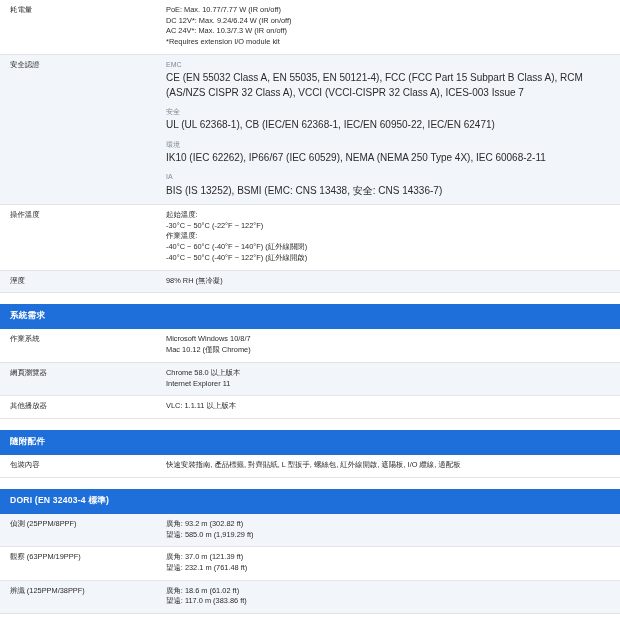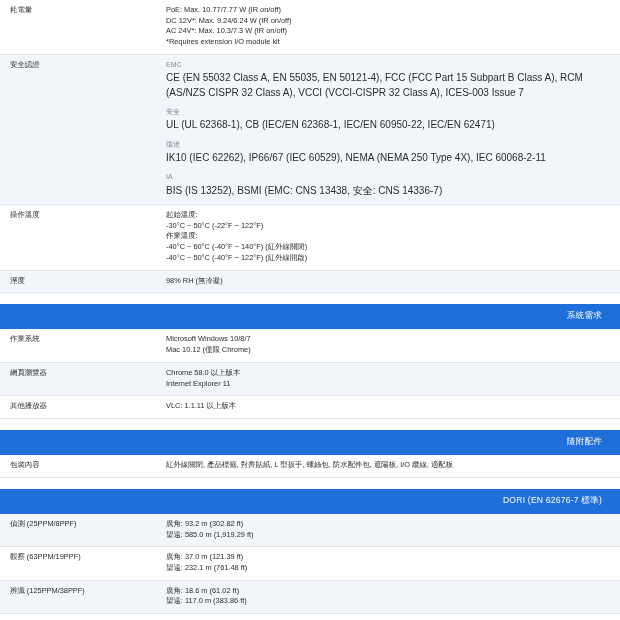--- a/index.html
+++ b/index.html
@@ -43,25 +43,24 @@
   .sub-title {
     color: #7e8a97;
     font-size: 7px;
     margin-bottom: 1px;
   }
   .sub-body { color: #2b2b2b; font-size: 10px; line-height: 1.45; }
   .section-header {
     background: #1e6fd9;
     color: #ffffff;
     font-size: 8.6px;
-    font-weight: normal;
-    padding: 6px 18px 7px 10px;
+    font-weight: bold;
+    padding: 6px 6px 7px 10px;
     margin: 11px 0 0 0;
     letter-spacing: .2px;
-    text-align: right;
   }
   .line { white-space: pre-wrap; }
   .pad-top-first td { padding-top: 7px; }
   .tall td { padding-top: 8px; padding-bottom: 9px; }
 </style>
 </head>
 <body>
 
 <div class="page">
 
@@ -130,26 +129,26 @@
         <td class="value line">VLC: 1.1.11 以上版本</td>
       </tr>
     </tbody>
   </table>
 
   <div class="section-header">隨附配件</div>
   <table class="spec">
     <tbody>
       <tr class="rowline plain">
         <td class="label">包裝內容</td>
-        <td class="value line">紅外線關閉, 產品標籤, 對齊貼紙, L 型扳手, 螺絲包, 防水配件包, 遮陽板, I/O 纜線, 適配板</td>
+        <td class="value line">快速安裝指南, 產品標籤, 對齊貼紙, L 型扳手, 螺絲包, 紅外線開啟, 遮陽板, I/O 纜線, 適配板</td>
       </tr>
     </tbody>
   </table>
 
-  <div class="section-header">DORI (EN 62676-7 標準)</div>
+  <div class="section-header">DORI (EN 32403-4 標準)</div>
   <table class="spec">
     <tbody>
       <tr class="rowline alt">
         <td class="label">偵測 (25PPM/8PPF)</td>
         <td class="value line">廣角: 93.2 m (302.82 ft)
 望遠: 585.0 m (1,919.29 ft)</td>
       </tr>
       <tr class="rowline plain">
         <td class="label">觀察 (63PPM/19PPF)</td>
         <td class="value line">廣角: 37.0 m (121.39 ft)

